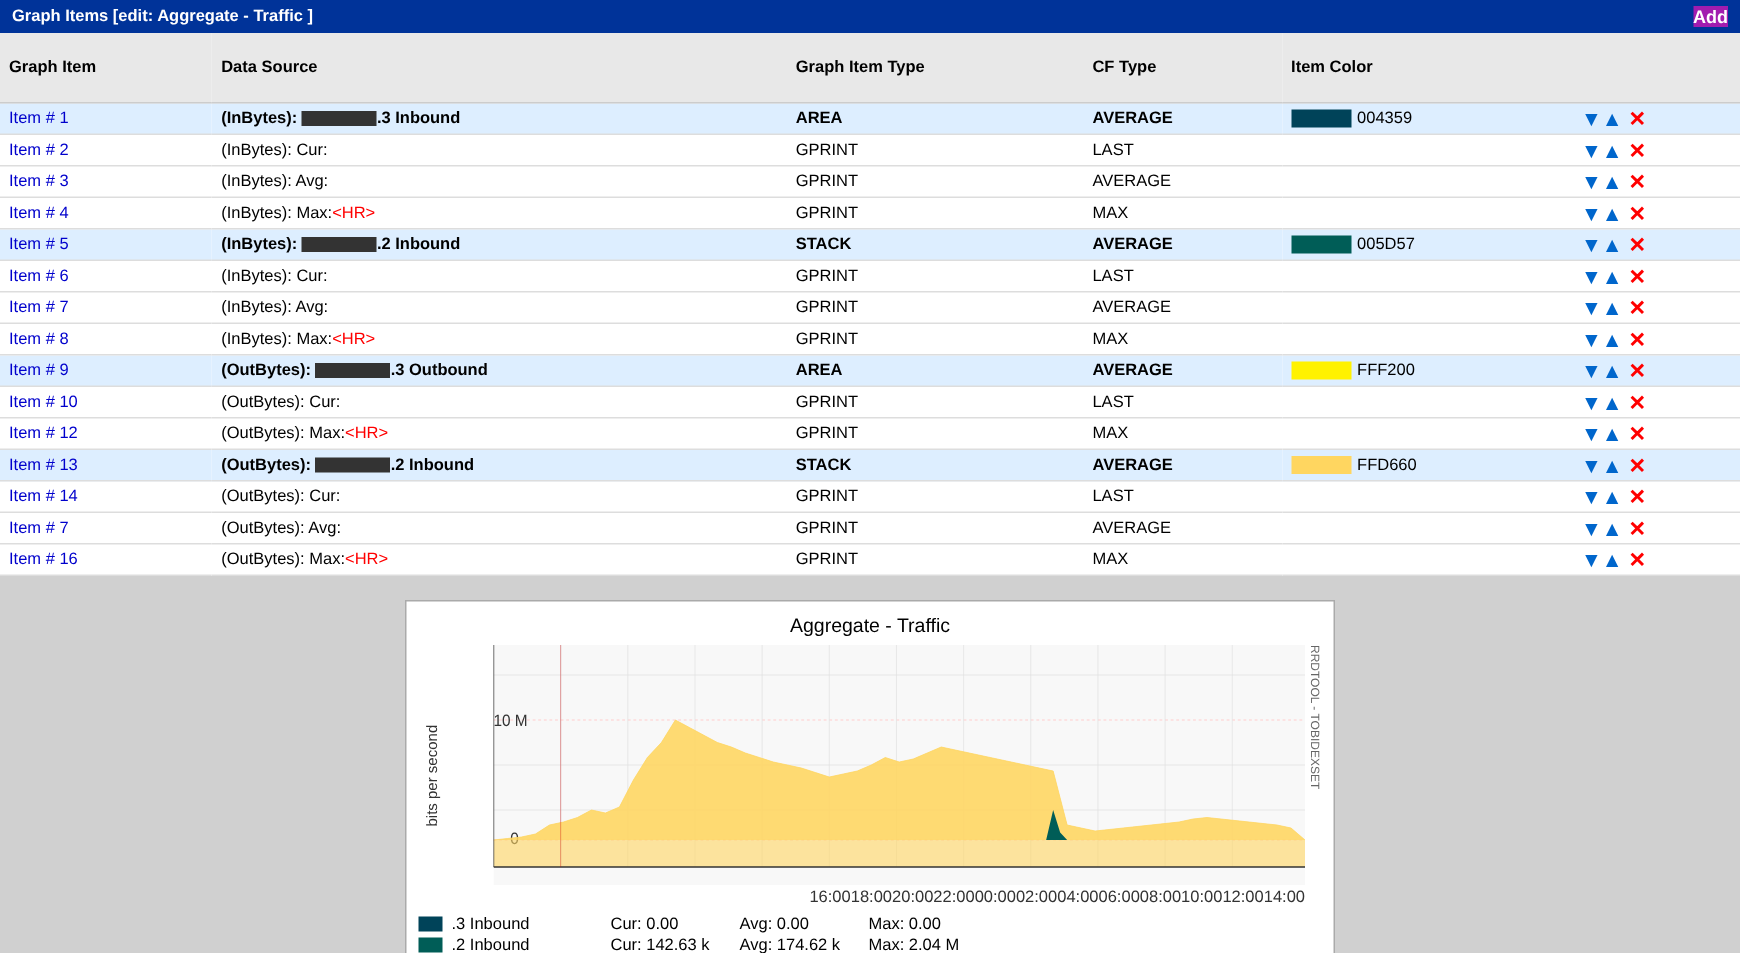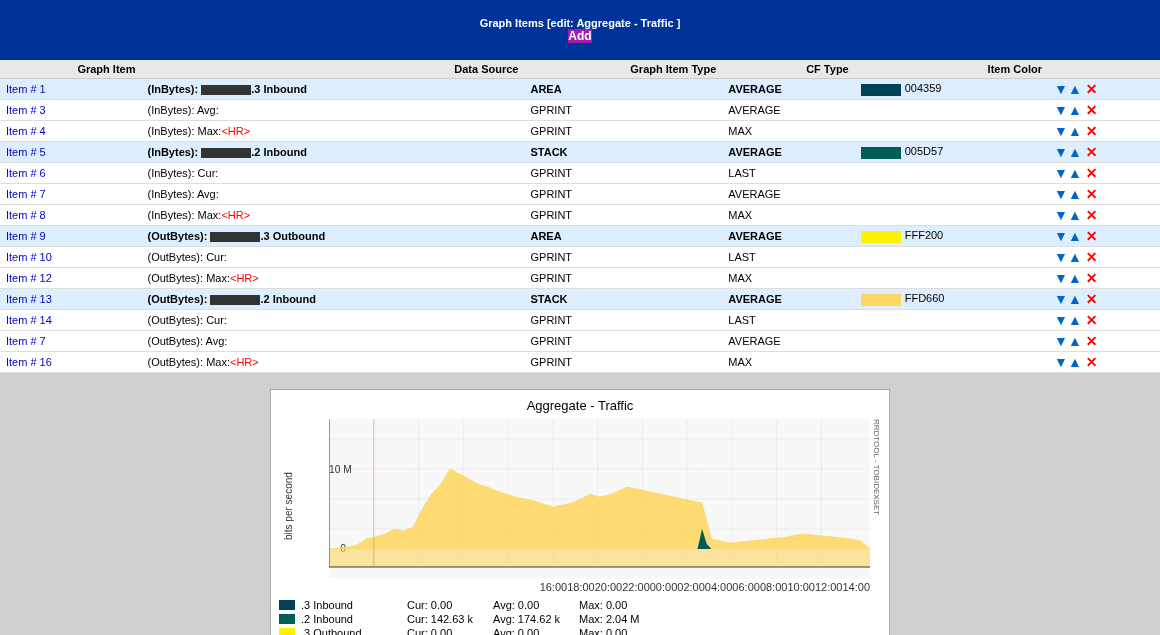--- a/index.html
+++ b/index.html
@@ -1,48 +1,47 @@
 <!DOCTYPE html>
 <html><head>
   <meta charset="utf-8">
   <style>
     * { box-sizing: border-box; margin: 0; padding: 0; font-family: Arial, sans-serif; font-size: 11px; }
     body { background: #d0d0d0; }
 
     .title-bar {
       background: #003399;
       color: white;
-      padding: 17px 8px;
+      padding: 4px 8px;
       display: flex;
       justify-content: space-between;
       align-items: center;
       font-size: 12px;
       font-weight: bold;
-      flex-direction: column;
     }
     .add-btn {
       background: #a21caf;
       color: white;
       border: none;
       cursor: pointer;
       font-size: 12px;
       font-weight: bold;
     }
 
     .graph-items-table {
       width: 100%;
       border-collapse: collapse;
       background: white;
     }
     .graph-items-table thead tr {
       background: #e8e8e8;
     }
     .graph-items-table th {
-      padding: 3px 6px;
-      text-align: right;
+      padding: 17px 6px;
+      text-align: left;
       border-bottom: 1px solid #ccc;
       font-weight: bold;
       font-size: 11px;
     }
     .graph-items-table td {
       padding: 2px 6px;
       border-bottom: 1px solid #ddd;
       font-size: 11px;
     }
     .row-highlight {
@@ -161,20 +160,28 @@
       <th></th>
     </tr>
   </thead>
   <tbody id="table-body">
   <tr class="row-highlight">
         <td><a class="item-link" href="#">Item # 1</a></td>
         <td class="bold-text">(InBytes): <span style="background: rgb(51, 51, 51); color: rgb(51, 51, 51); display: inline-block; width: 50px; height: 10px; vertical-align: middle;"></span><span>.3 Inbound</span></td>
         <td class="bold-text">AREA</td>
         <td class="bold-text">AVERAGE</td>
         <td><span class="color-swatch" style="background: rgb(0, 67, 89);"></span><span>004359</span></td>
+        <td style="white-space: nowrap;"><span class="arrow-down">▼</span><span class="arrow-up">▲</span><span class="delete-btn" style="margin-left: 4px;">✕</span></td>
+      </tr>
+      <tr class="row-normal">
+        <td><a class="item-link" href="#">Item # 2</a></td>
+        <td>(InBytes): Cur:</td>
+        <td>GPRINT</td>
+        <td>LAST</td>
+        <td></td>
         <td style="white-space: nowrap;"><span class="arrow-down">▼</span><span class="arrow-up">▲</span><span class="delete-btn" style="margin-left: 4px;">✕</span></td>
       </tr>
       <tr class="row-normal">
         <td><a class="item-link" href="#">Item # 3</a></td>
         <td>(InBytes): Avg:</td>
         <td>GPRINT</td>
         <td>AVERAGE</td>
         <td></td>
         <td style="white-space: nowrap;"><span class="arrow-down">▼</span><span class="arrow-up">▲</span><span class="delete-btn" style="margin-left: 4px;">✕</span></td>
       </tr>

